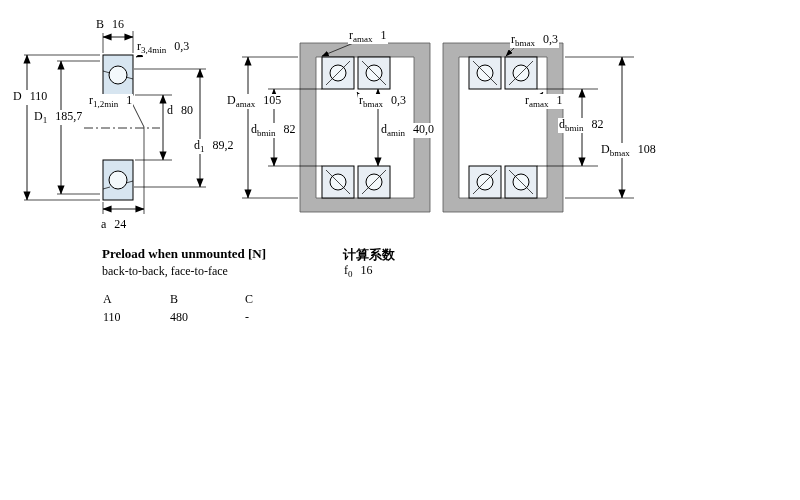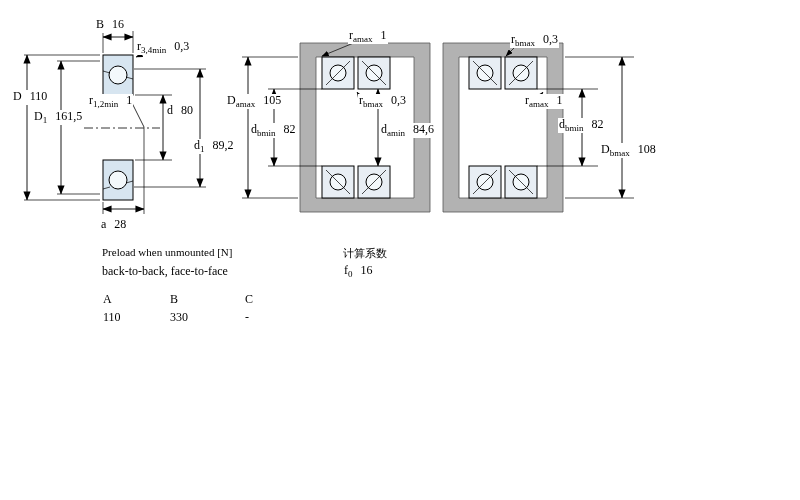--- a/index.html
+++ b/index.html
@@ -6,21 +6,21 @@
   html,body { width:800px; height:500px; background:#ffffff; }
   body { position:relative; font-family:"Liberation Serif", serif; color:#000; overflow:hidden; }
   .stage { position:absolute; left:0; top:0; width:784px; height:500px; }
   svg.linework { position:absolute; left:0; top:0; }
   .dim {
     position:absolute; font-size:12px; line-height:1.15; white-space:nowrap;
     background:#fff; padding:0 1px;
   }
   .dim sub { font-size:9px; line-height:1;margin-top:13px; }
   .dim .val { margin-left:8px; }
-  .tbl-title { position:absolute; font-size:11px; font-weight:normal; white-space:nowrap;text-align:center; }
+  .tbl-title { position:absolute; font-size:13px; font-weight:bold; white-space:nowrap;text-align:center; }
   .tbl-sub   { position:absolute; font-size:12px; white-space:nowrap;text-align:center; }
   .tbl-head  { position:absolute; font-size:12px; white-space:nowrap; }
   .tbl-val   { position:absolute; font-size:12px; white-space:nowrap; }
 </style>
 </head>
 <body>
 
 <div class="stage">
 
   <svg class="linework" width="800" height="500" viewBox="0 0 800 500">
@@ -135,49 +135,49 @@
   <div class="dim" style="left:95px;top:18px">
     <span>B</span><sub></sub><span class="val">16</span>
   </div>
   <div class="dim" style="left:136px;top:40px">
     <span>r</span><sub>3,4min</sub><span class="val">0,3</span>
   </div>
   <div class="dim" style="left:12px;top:90px">
     <span>D</span><sub></sub><span class="val">110</span>
   </div>
   <div class="dim" style="left:33px;top:110px">
-    <span>D</span><sub>1</sub><span class="val">161,5</span>
+    <span>D</span><sub>1</sub><span class="val">185,7</span>
   </div>
   <div class="dim" style="left:88px;top:94px">
     <span>r</span><sub>1,2min</sub><span class="val">1</span>
   </div>
   <div class="dim" style="left:166px;top:104px">
     <span>d</span><sub></sub><span class="val">80</span>
   </div>
   <div class="dim" style="left:193px;top:139px">
     <span>d</span><sub>1</sub><span class="val">89,2</span>
   </div>
   <div class="dim" style="left:100px;top:218px">
-    <span>a</span><sub></sub><span class="val">28</span>
+    <span>a</span><sub></sub><span class="val">24</span>
   </div>
 
   <div class="dim" style="left:348px;top:29px">
     <span>r</span><sub>amax</sub><span class="val">1</span>
   </div>
   <div class="dim" style="left:226px;top:94px">
     <span>D</span><sub>amax</sub><span class="val">105</span>
   </div>
   <div class="dim" style="left:358px;top:94px">
     <span>r</span><sub>bmax</sub><span class="val">0,3</span>
   </div>
   <div class="dim" style="left:250px;top:123px">
     <span>d</span><sub>bmin</sub><span class="val">82</span>
   </div>
   <div class="dim" style="left:380px;top:123px">
-    <span>d</span><sub>amin</sub><span class="val">84,6</span>
+    <span>d</span><sub>amin</sub><span class="val">40,0</span>
   </div>
 
   <div class="dim" style="left:510px;top:33px">
     <span>r</span><sub>bmax</sub><span class="val">0,3</span>
   </div>
   <div class="dim" style="left:524px;top:94px">
     <span>r</span><sub>amax</sub><span class="val">1</span>
   </div>
   <div class="dim" style="left:558px;top:118px">
     <span>d</span><sub>bmin</sub><span class="val">82</span>
@@ -192,16 +192,16 @@
   <div class="tbl-title" style="left:343px;top:246px">计算系数</div>
   <div class="dim" style="left:343px;top:264px">
     <span>f</span><sub>0</sub><span class="val">16</span>
   </div>
 
   <div class="tbl-head" style="left:103px;top:292px">A</div>
   <div class="tbl-head" style="left:170px;top:292px">B</div>
   <div class="tbl-head" style="left:245px;top:292px">C</div>
 
   <div class="tbl-val" style="left:103px;top:310px">110</div>
-  <div class="tbl-val" style="left:170px;top:310px">330</div>
+  <div class="tbl-val" style="left:170px;top:310px">480</div>
   <div class="tbl-val" style="left:245px;top:310px">-</div>
 
 </div>
 
 </body></html>

